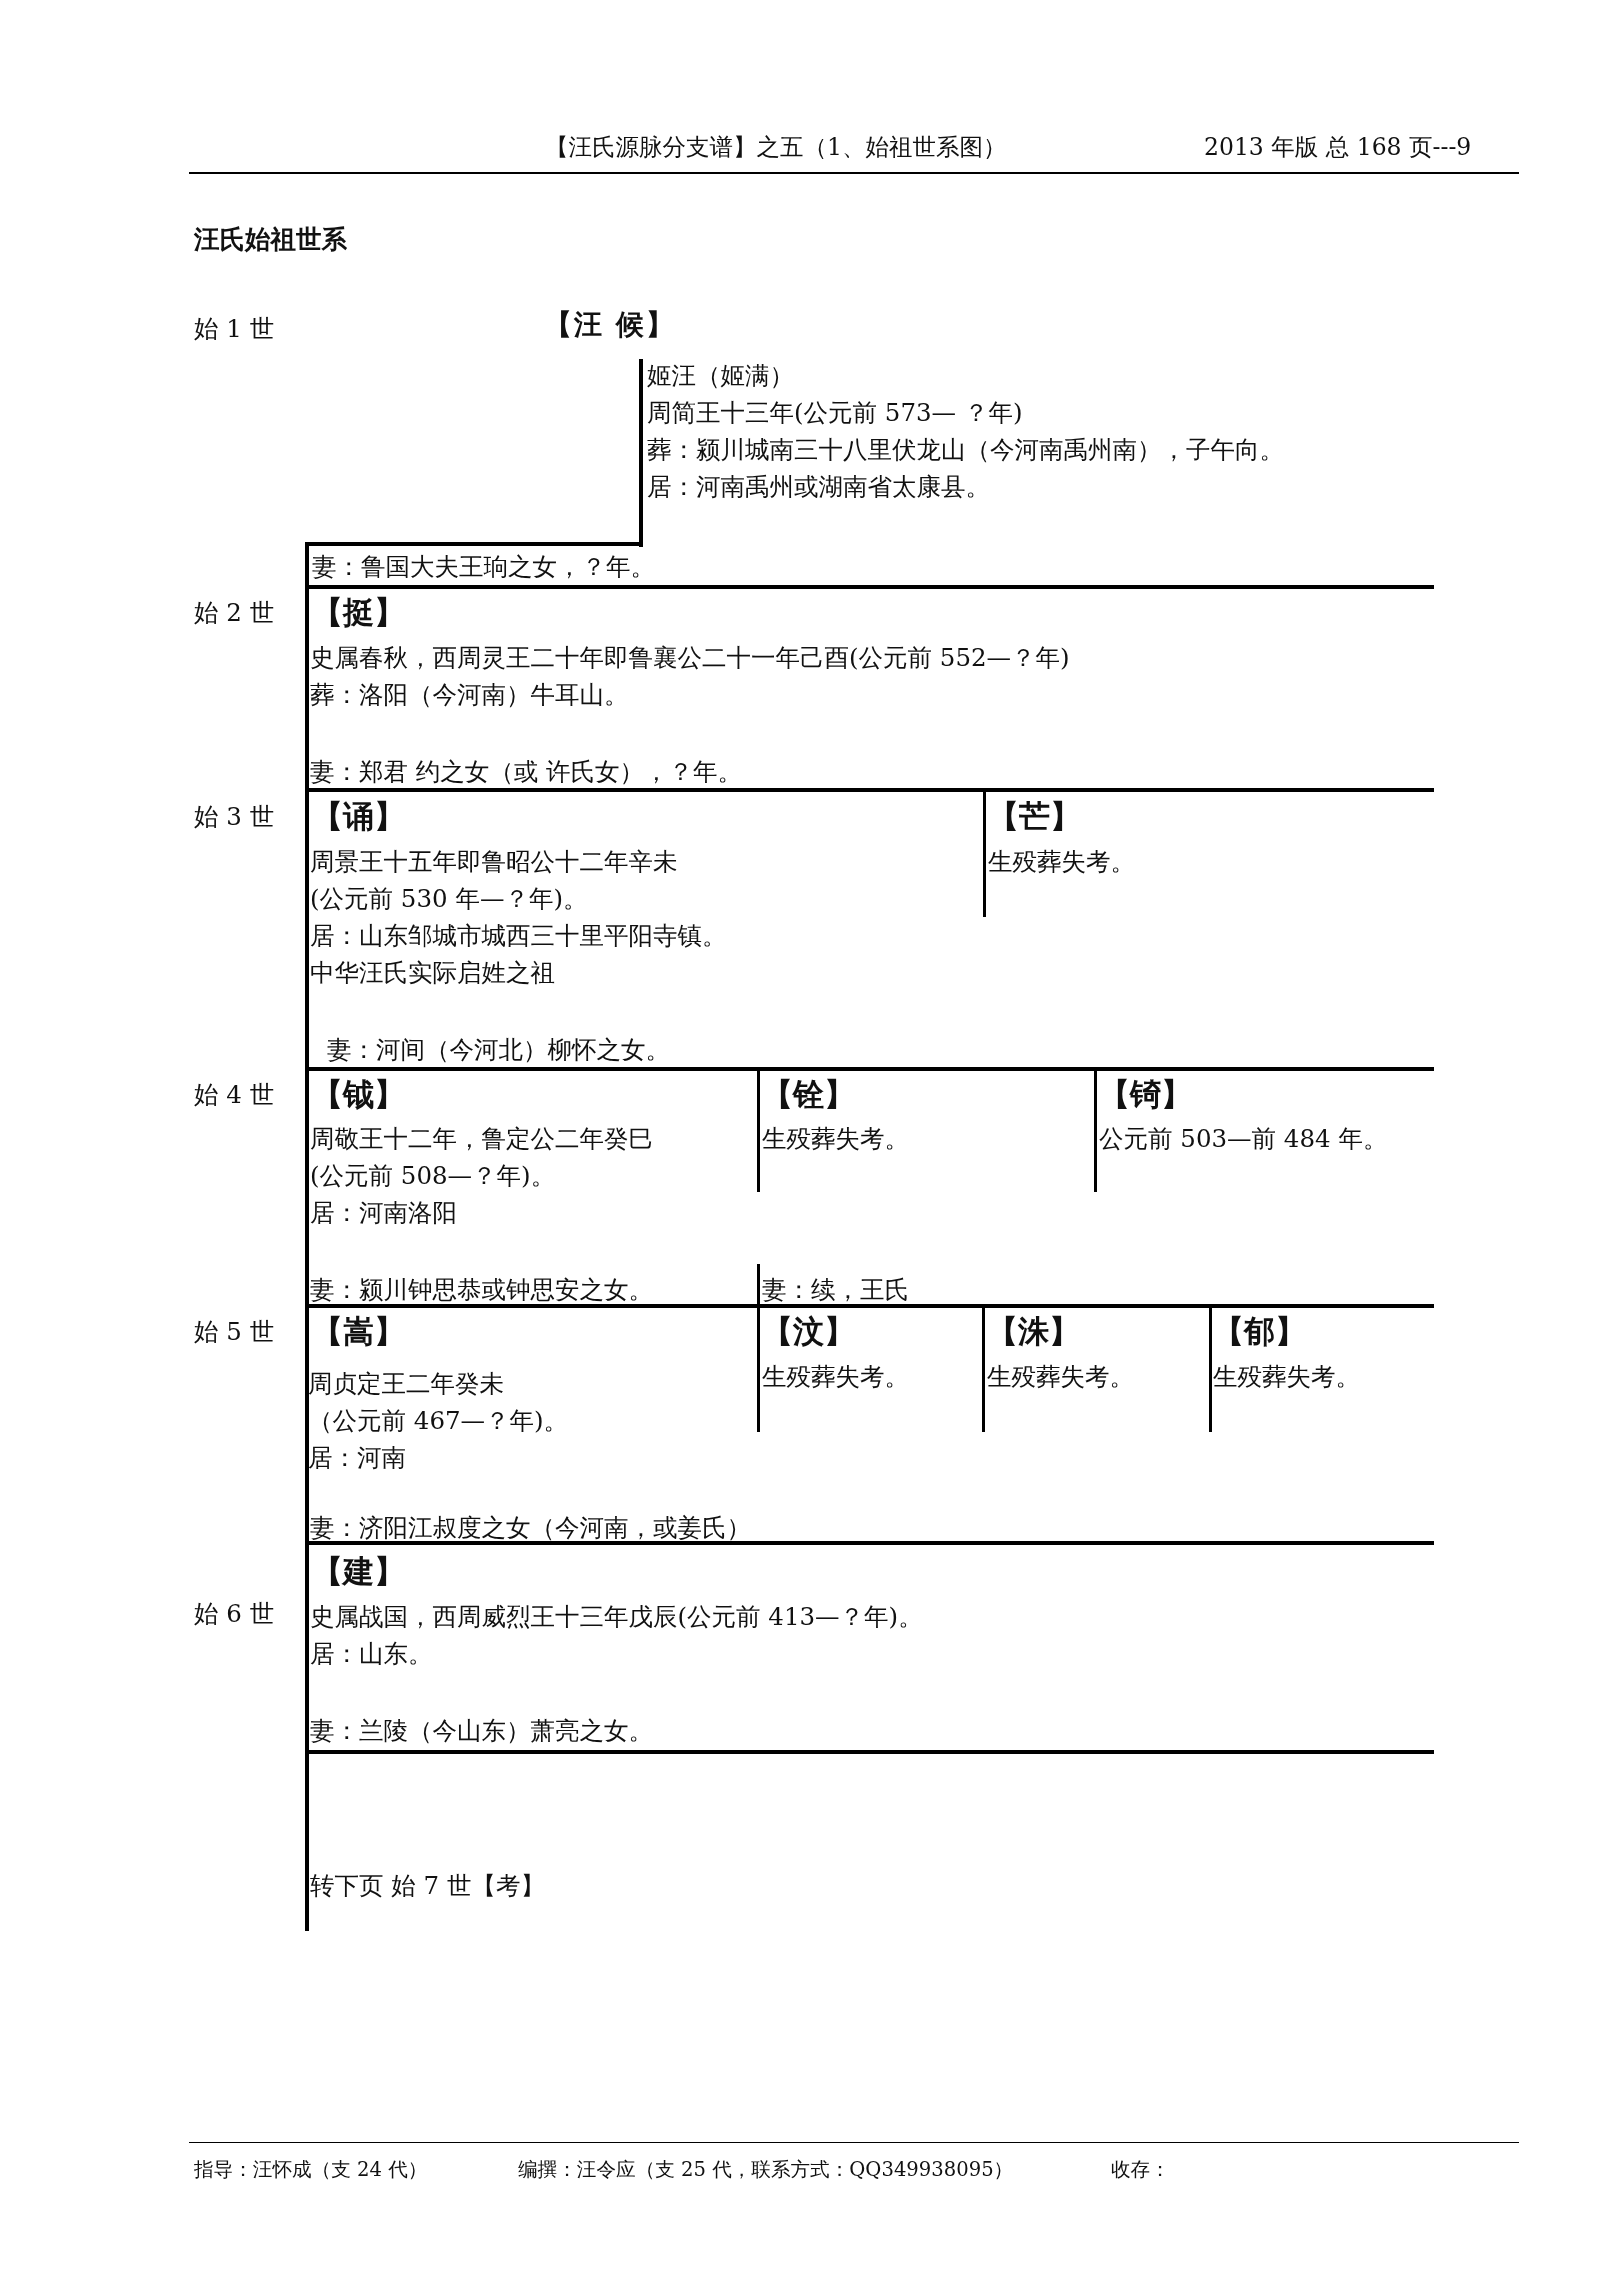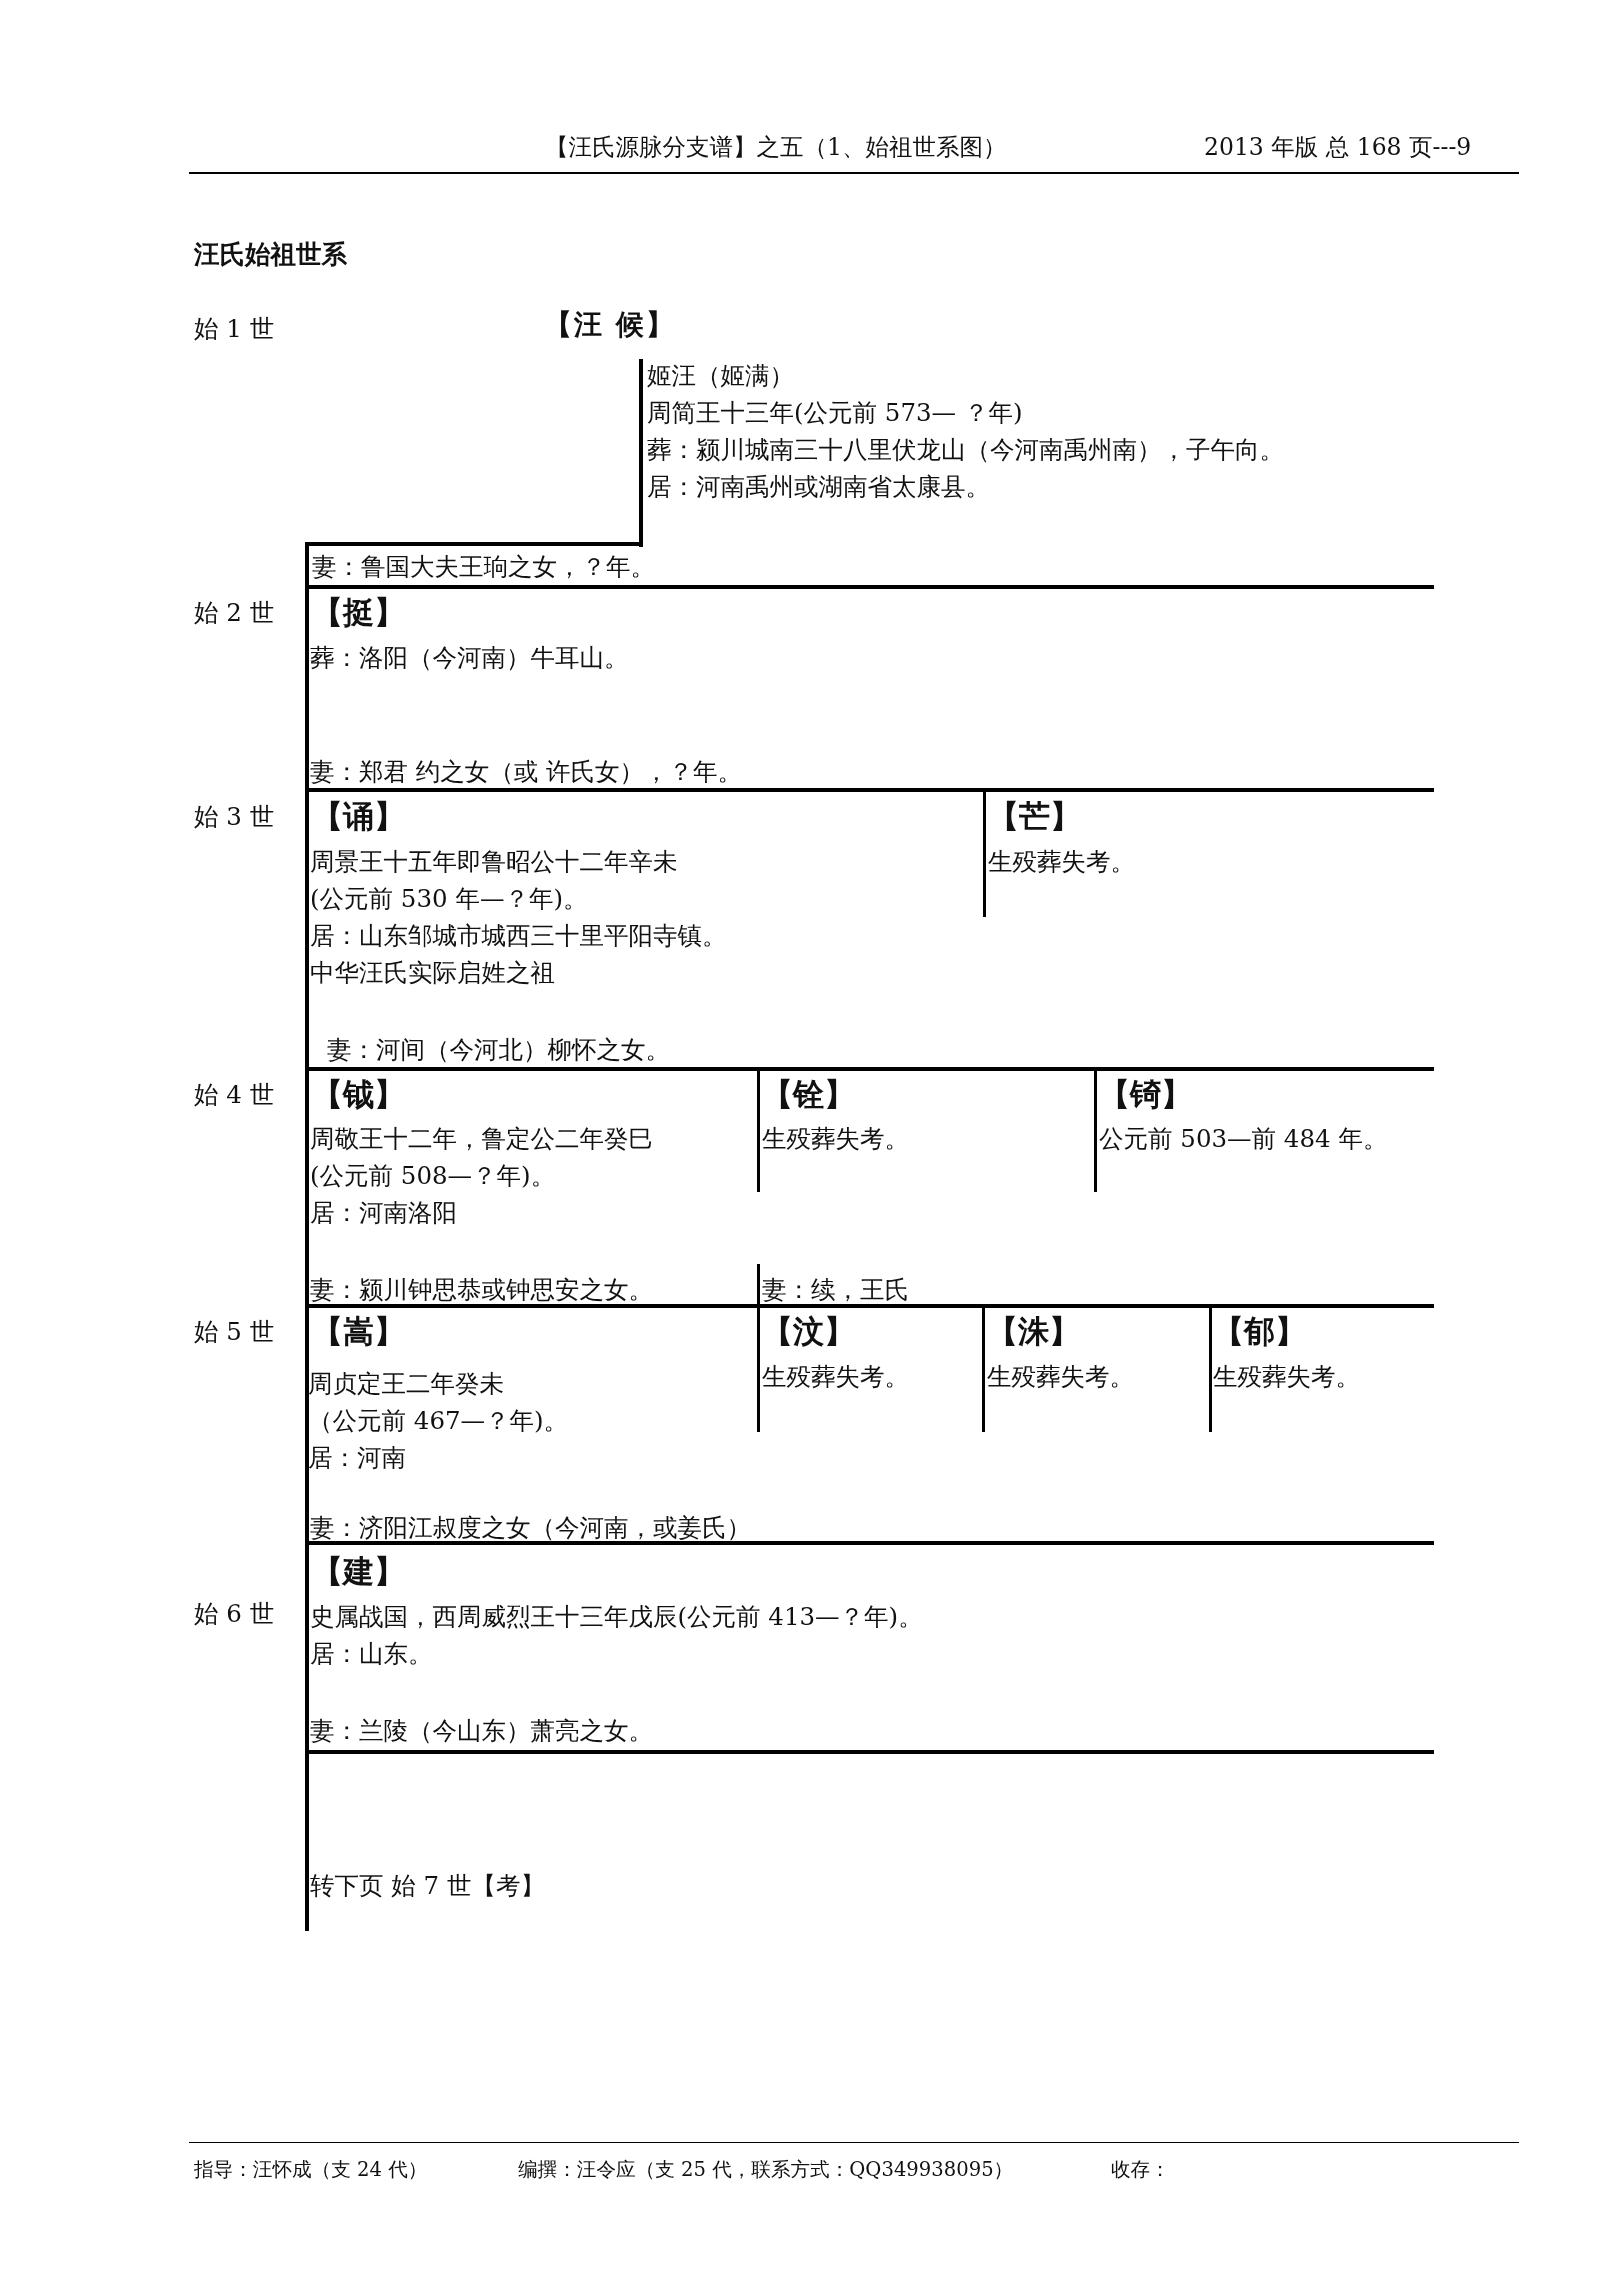--- a/index.html
+++ b/index.html
@@ -1,21 +1,21 @@
 <!DOCTYPE html>
 <html><head>
 <meta charset="utf-8">
 <style>
   html, body { margin:0; padding:0; background:#ffffff; }
   body { width:1621px; height:2293px; position:relative; overflow:hidden;
          font-family:"DejaVu Serif", "Liberation Serif", serif; color:#111; }
   .abs { position:absolute; white-space:nowrap; }
   .hdr { font-size:23.5px; top:131px; }
   .rule { position:absolute; background:#000; }
-  .title { font-family:"DejaVu Sans", "Liberation Sans", sans-serif; font-weight:bold; font-size:25.5px; left:194px; top:237px; }
+  .title { font-family:"DejaVu Sans", "Liberation Sans", sans-serif; font-weight:bold; font-size:25.5px; left:194px; top:222px; }
   .gen { font-size:24.5px; left:194px; }
   .name { font-family:"DejaVu Sans", "Liberation Sans", sans-serif; font-weight:bold; font-size:31px; }
   .name.big { font-size:28px; letter-spacing:2px; }
   .txt { font-size:24.5px; line-height:37px; }
   .foot { font-size:19.6px; top:2156px; }
 </style>
 </head>
 <body>
 
 <div class="abs hdr" style="left:545px;">【汪氏源脉分支谱】之五（1、始祖世系图）</div>
@@ -35,20 +35,21 @@
   <div>周简王十三年(公元前 573— ？年)</div>
   <div>葬：颍川城南三十八里伏龙山（今河南禹州南），子午向。</div>
   <div>居：河南禹州或湖南省太康县。</div>
 </div>
 <div class="abs txt" style="left:312px; top:548px;">妻：鲁国大夫王珦之女，？年。</div>
 <div class="rule" style="left:305px; top:585px; width:1129px; height:3.9px;"></div>
 
 <div class="abs gen" style="top:596px;">始 2 世</div>
 <div class="abs name" style="left:312px; top:592px;">【挺】</div>
 <div class="abs txt" style="left:310px; top:639px;">
+  <div>史属春秋，西周灵王二十年即鲁襄公二十一年己酉(公元前 552—？年)</div>
   <div>葬：洛阳（今河南）牛耳山。</div>
 </div>
 <div class="abs txt" style="left:310px; top:753px;">妻：郑君 约之女（或 许氏女），？年。</div>
 <div class="rule" style="left:305px; top:788px; width:1129px; height:3.9px;"></div>
 
 <div class="abs gen" style="top:800px;">始 3 世</div>
 <div class="abs name" style="left:312px; top:796px;">【诵】</div>
 <div class="abs txt" style="left:310px; top:843px;">
   <div>周景王十五年即鲁昭公十二年辛未</div>
   <div>(公元前 530 年—？年)。</div>

